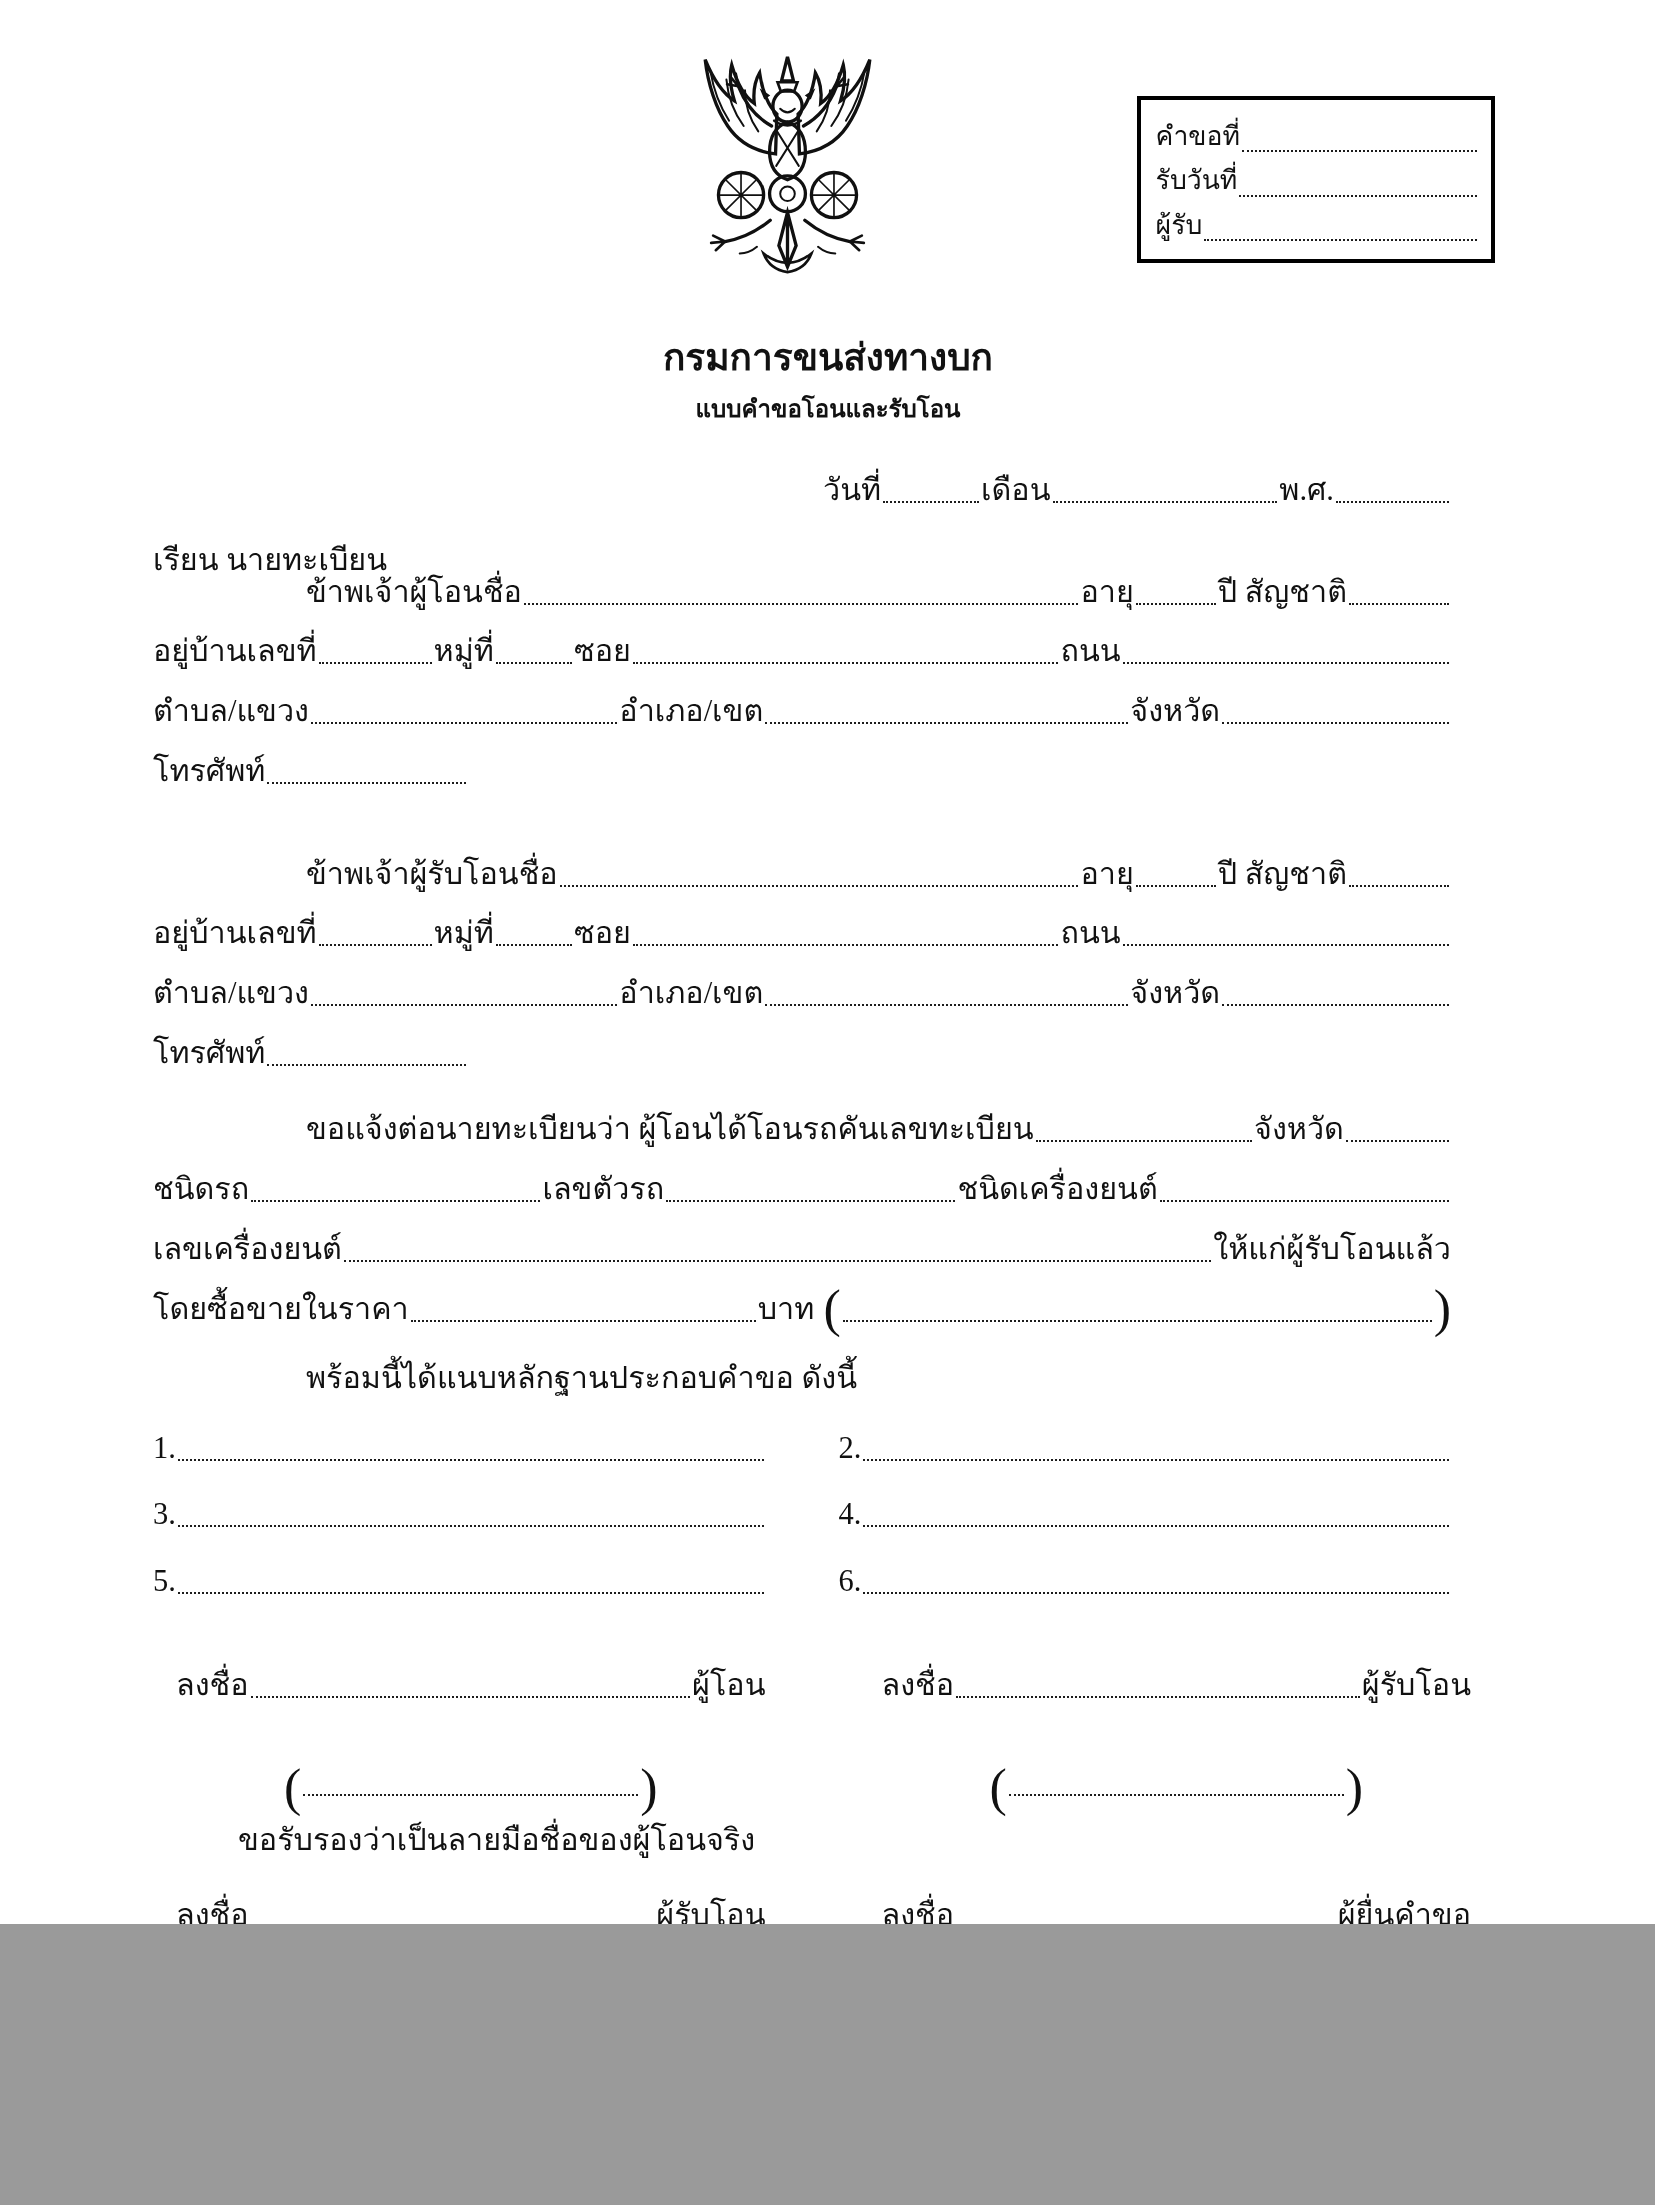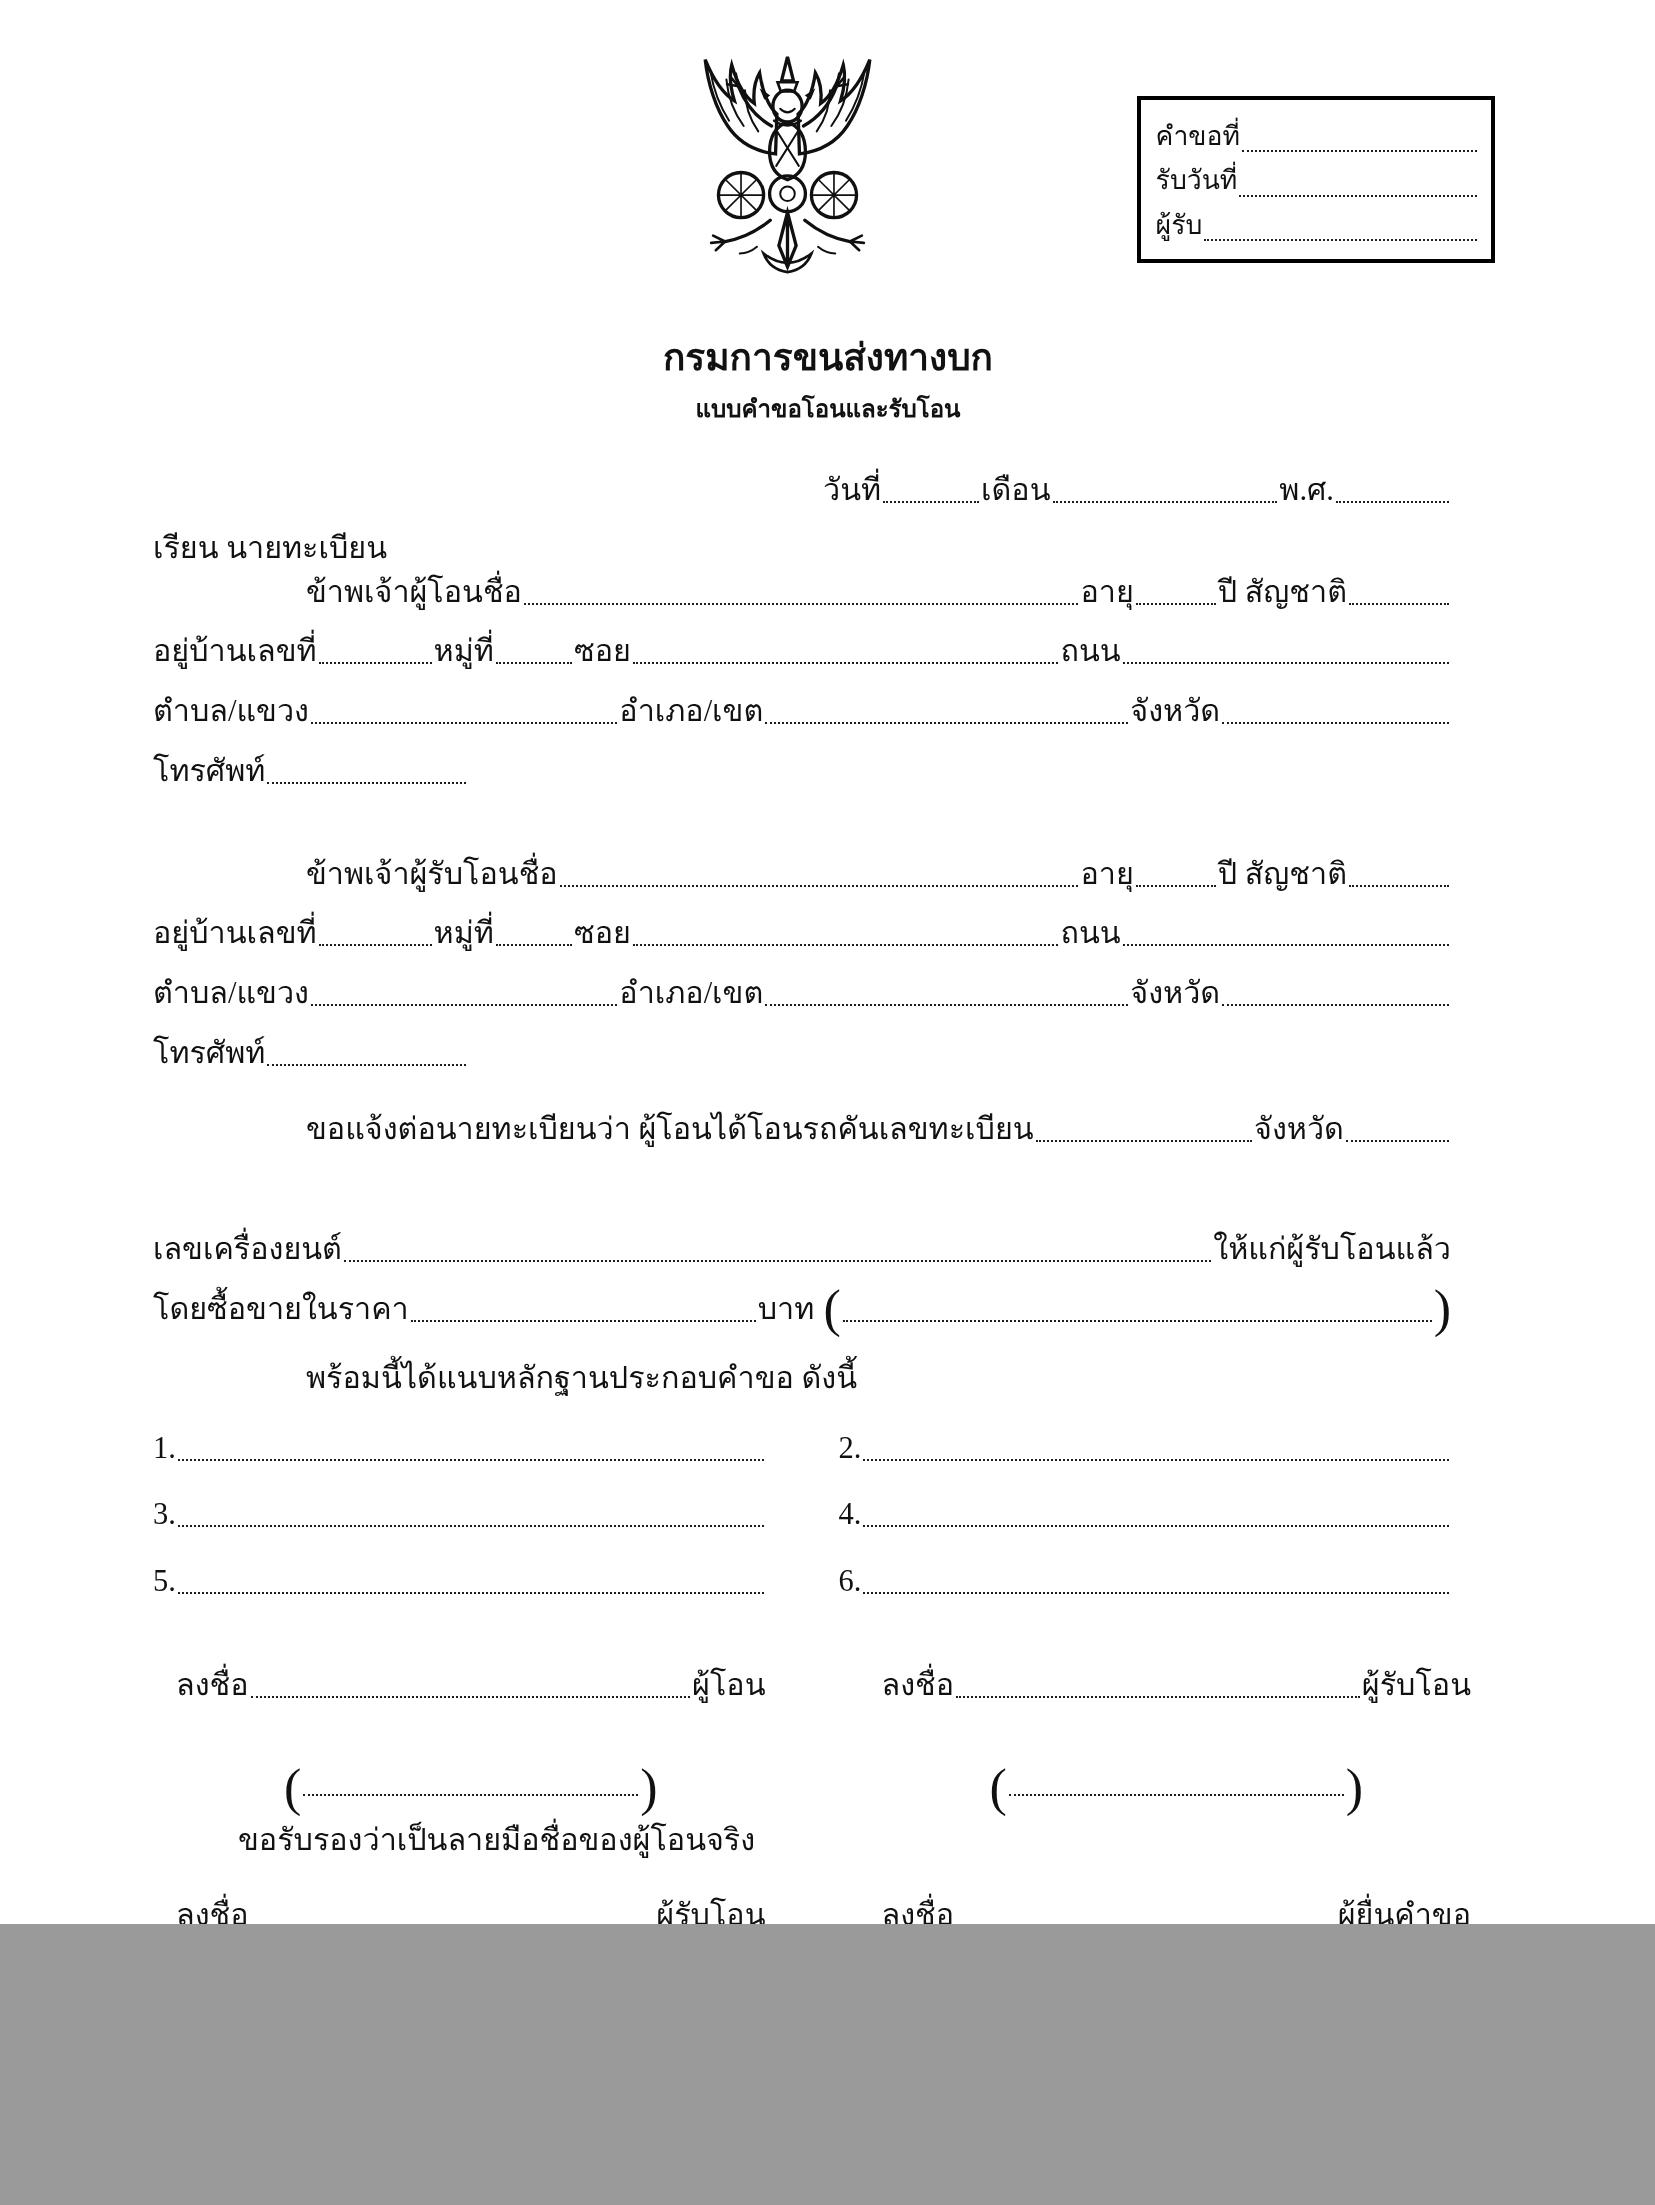--- a/index.html
+++ b/index.html
@@ -97,21 +97,21 @@
 
   <div class="row" style="left:823px;top:468px;">
     <span class="lab">วันที่</span>
     <span class="dots" style="width:96px;"></span>
     <span class="lab">เดือน</span>
     <span class="dots fx"></span>
     <span class="lab">พ.ศ.</span>
     <span class="dots" style="width:113px;"></span>
   </div>
 
-  <div class="row" style="top:526px;">
+  <div class="row" style="top:538px;">
     <span class="lab">เรียน นายทะเบียน</span>
   </div>
 
   <div class="row" style="top:570px;">
     <span class="lab ind">ข้าพเจ้าผู้โอนชื่อ</span>
     <span class="dots fx"></span>
     <span class="lab">อายุ</span>
     <span class="dots" style="width:80px;"></span>
     <span class="lab">ปี สัญชาติ</span>
     <span class="dots" style="width:100px;"></span>
@@ -169,20 +169,28 @@
     <span class="lab">โทรศัพท์</span>
     <span class="dots" style="width:199px;"></span>
   </div>
 
   <div class="row" style="top:1107px;">
     <span class="lab ind">ขอแจ้งต่อนายทะเบียนว่า ผู้โอนได้โอนรถคันเลขทะเบียน</span>
     <span class="dots" style="flex:2.1;"></span>
     <span class="lab">จังหวัด</span>
     <span class="dots" style="flex:1;"></span>
   </div>
+  <div class="row" style="top:1167px;">
+    <span class="lab">ชนิดรถ</span>
+    <span class="dots fx"></span>
+    <span class="lab">เลขตัวรถ</span>
+    <span class="dots fx"></span>
+    <span class="lab">ชนิดเครื่องยนต์</span>
+    <span class="dots fx"></span>
+  </div>
   <div class="row" style="top:1227px;">
     <span class="lab">เลขเครื่องยนต์</span>
     <span class="dots fx"></span>
     <span class="lab">ให้แก่ผู้รับโอนแล้ว</span>
   </div>
   <div class="row" style="top:1287px;">
     <span class="lab">โดยซื้อขายในราคา</span>
     <span class="dots" style="width:345px;"></span>
     <span class="lab">บาท</span>
     <span class="lab paren" style="margin-left:9.3px;">(</span>

